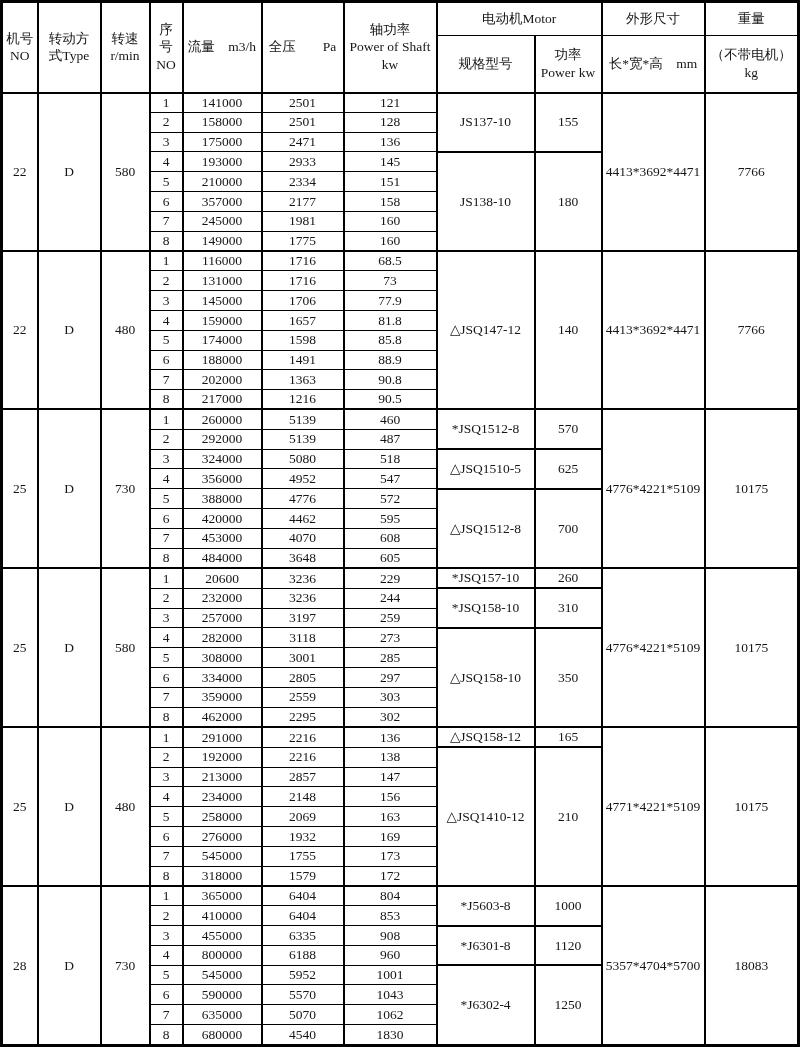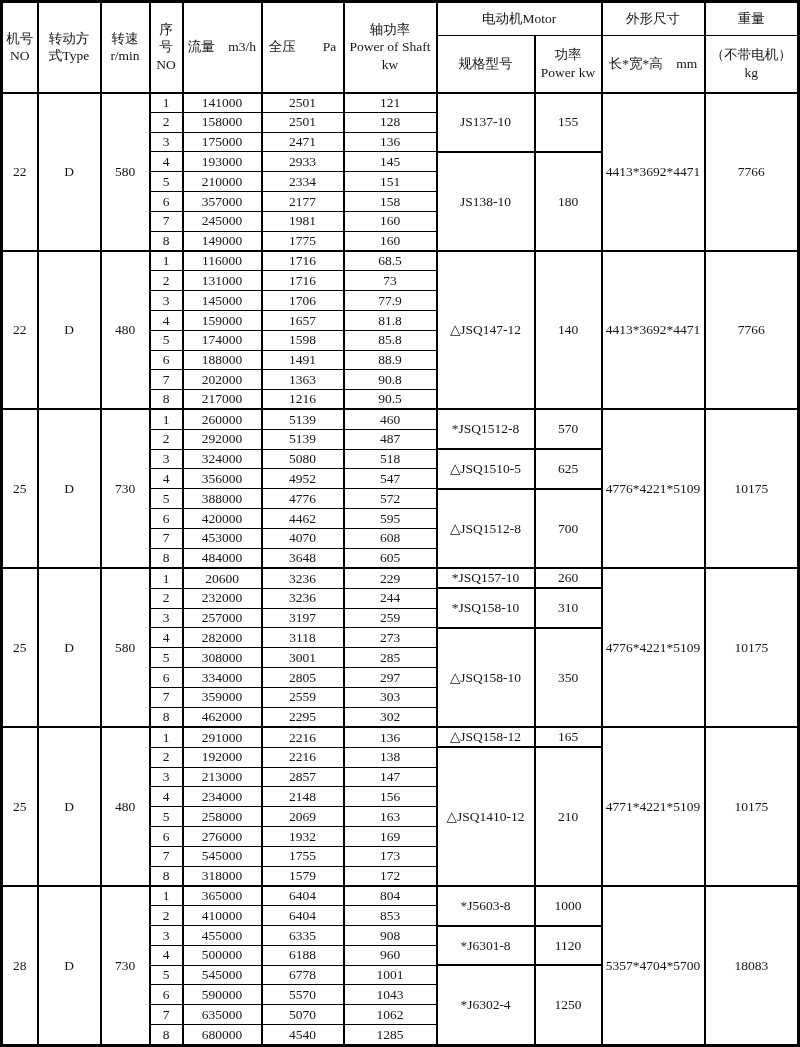--- a/index.html
+++ b/index.html
@@ -399,45 +399,45 @@
         <tr>
           <td>3</td>
           <td>455000</td>
           <td>6335</td>
           <td>908</td>
           <td rowspan="2" class="bs">*J6301-8</td>
           <td rowspan="2" class="bs">1120</td>
         </tr>
         <tr>
           <td>4</td>
-          <td>500000</td>
+          <td>800000</td>
           <td>6188</td>
           <td>960</td>
         </tr>
         <tr>
           <td>5</td>
           <td>545000</td>
-          <td>6778</td>
+          <td>5952</td>
           <td>1001</td>
           <td rowspan="4" class="bs">*J6302-4</td>
           <td rowspan="4" class="bs">1250</td>
         </tr>
         <tr>
           <td>6</td>
           <td>590000</td>
           <td>5570</td>
           <td>1043</td>
         </tr>
         <tr>
           <td>7</td>
           <td>635000</td>
           <td>5070</td>
           <td>1062</td>
         </tr>
         <tr>
           <td>8</td>
           <td>680000</td>
           <td>4540</td>
-          <td>1285</td>
+          <td>1830</td>
         </tr>
       </tbody>
   </table>
 </div>
 
 </body></html>

